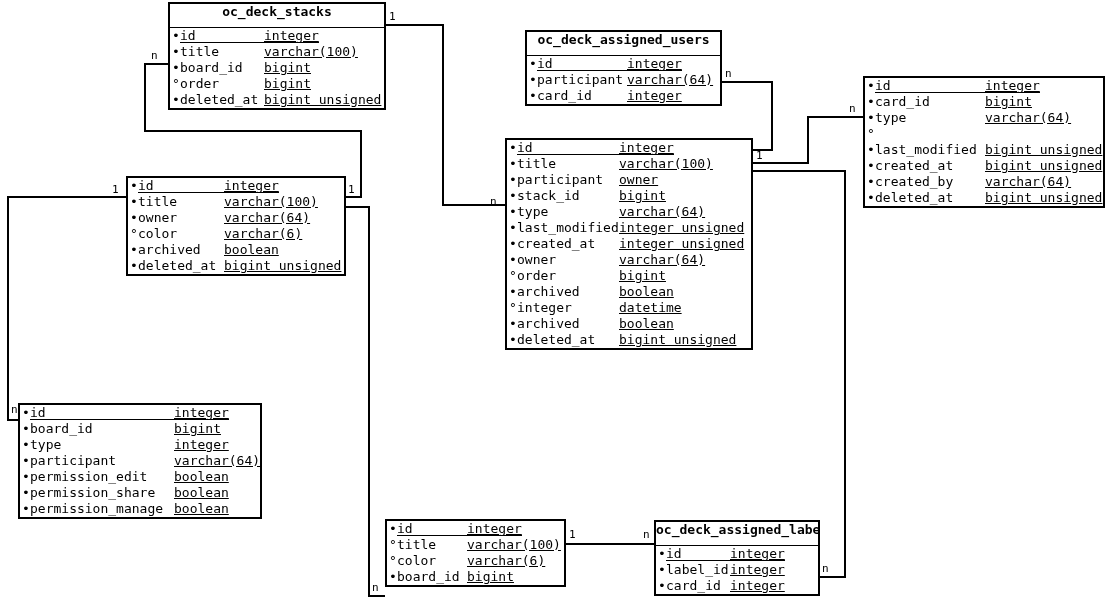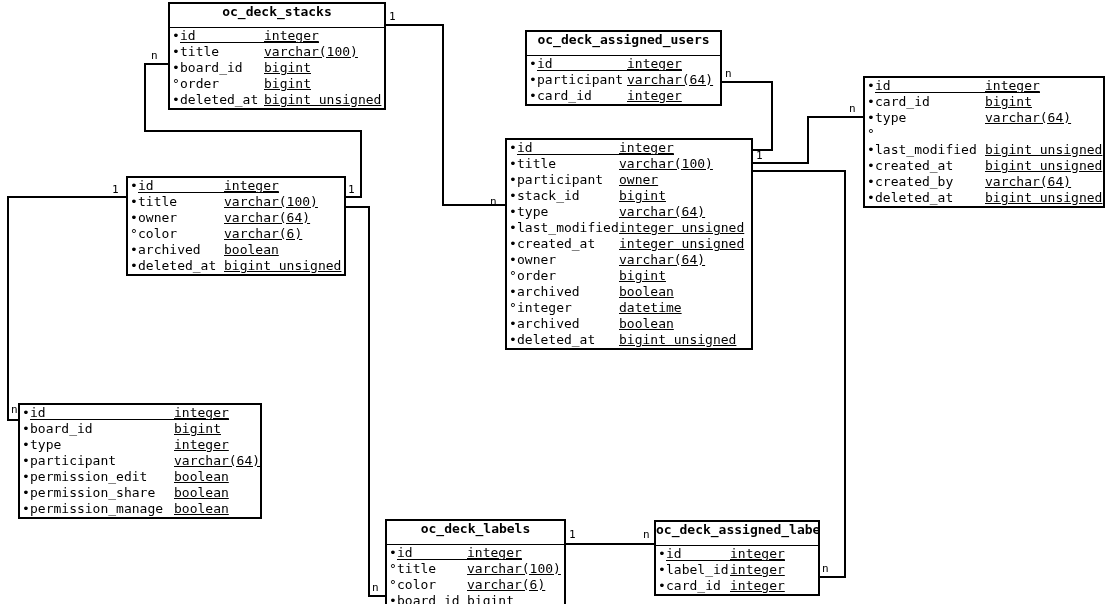--- a/index.html
+++ b/index.html
@@ -352,21 +352,20 @@
           <span class="marker">•</span>
           <span class="cells">
             <span class="cname">permission_manage</span>
             <span class="ctype">boolean</span>
           </span>
         </div>
       </div>
   </div>
 
   <div class="table" style="left:385px;top:519px;width:181px;--namew:70px">
-    <div class="thead">oc_deck_labels</div>
     <div class="tbody">
         <div class="row pk">
           <span class="marker">•</span>
           <span class="cells">
             <span class="cname">id</span>
             <span class="ctype">integer</span>
           </span>
         </div>
         <div class="row">
           <span class="marker">°</span>

